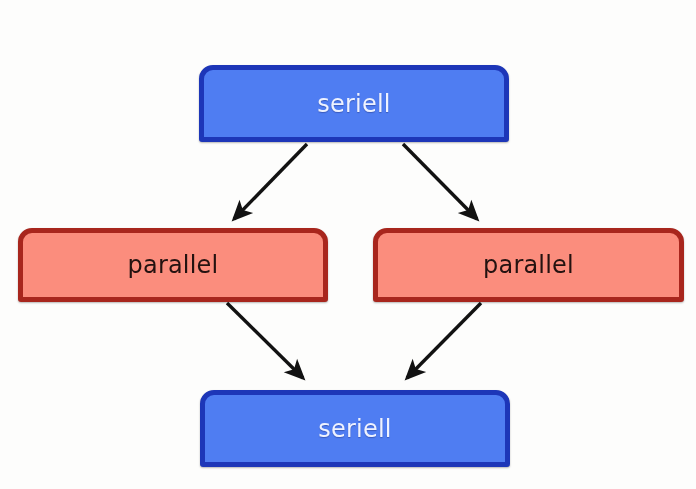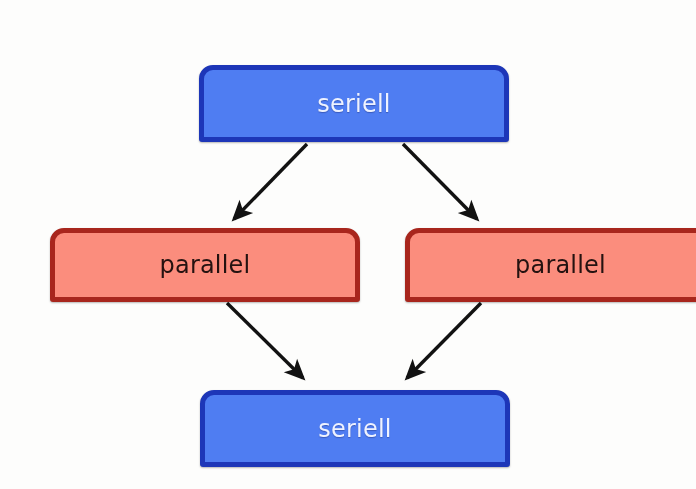--- a/index.html
+++ b/index.html
@@ -64,21 +64,20 @@
     font-size: 24px;
     font-weight: 400;
     text-shadow: 0 1px 1px rgba(20,30,90,0.35);
   }
 
   
   .node-parallel {
     background: #fb8d7d;
     border-color: #a8261d;
     border-width: 5px;
-    margin-left: 32px;
   }
   .node-parallel .node-label {
     color: #241210;
     font-size: 24px;
     font-weight: 400;
   }
 
   
   #node-serial-top {
     left: 199px;  top: 65px;

